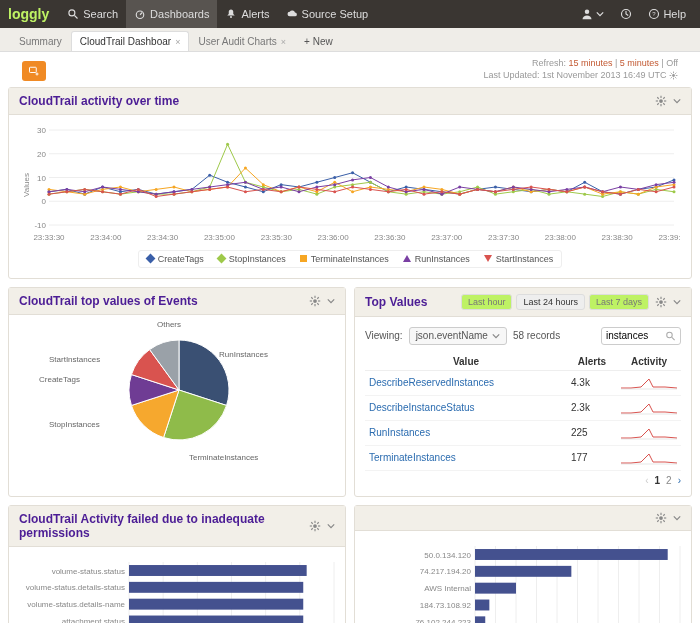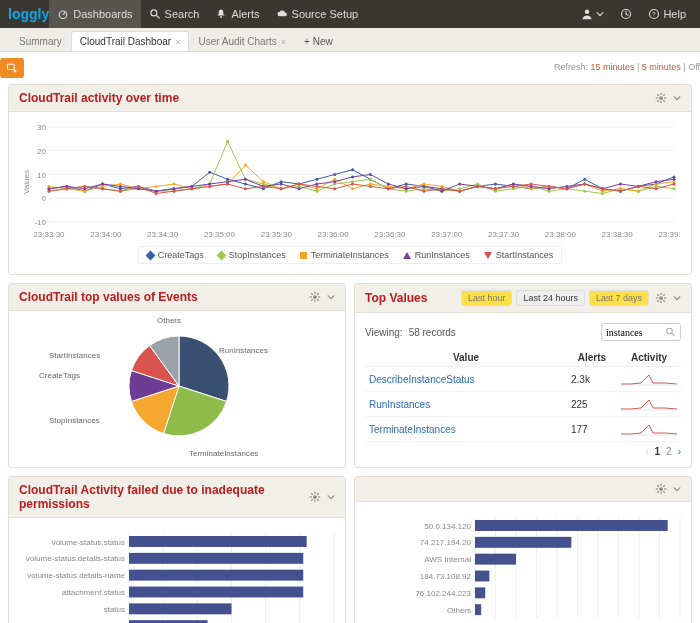--- a/index.html
+++ b/index.html
@@ -1,42 +1,42 @@
 <!DOCTYPE html>
 <html><head>
 <meta charset="utf-8">
 <style>
   * { box-sizing: border-box; margin: 0; padding: 0; }
   body { font-family: "Helvetica Neue", Arial, sans-serif; font-size: 11px; background:#fff; color:#333; width:700px; }
   
   .topbar { background:#3a3632; color:#ddd; height:28px; display:flex; align-items:center; padding:0 8px; }
-  .brand { font-weight:bold; font-size:14px; color:#0ea5e9; margin-right:0; }
+  .brand { font-weight:bold; font-size:14px; color:#bef264; margin-right:10px; }
   .topnav { display:flex; align-items:center; height:100%; }
   .topnav .item { display:flex; align-items:center; gap:4px; padding:0 8px; height:100%; font-size:11px; cursor:pointer; }
   .topnav .item.active { background:#585450; }
   .topright { margin-left:auto; display:flex; align-items:center; gap:4px; }
   .topright .pill { display:flex; align-items:center; gap:3px; padding:0 6px; height:100%; cursor:pointer; }
   .ico { display:inline-flex; width:12px; height:12px; }
   svg { width:100%; height:100%; display:block; }
   
   .subnav { background:#efede8; border-bottom:1px solid #ddd; height:24px; display:flex; align-items:flex-end; padding:0 10px; font-size:10px; color:#777; }
   .tab { padding:4px 8px; border:1px solid transparent; border-bottom:none; display:flex; align-items:center; gap:4px; cursor:pointer; border-radius:3px 3px 0 0; }
   .tab.active { background:#fff; border-color:#ddd; color:#333; }
   .tab .x { color:#aaa; font-size:9px; }
   .tab.new { color:#555; }
   
-  .toolbar { display:flex; align-items:center; padding:6px 0; }
+  .toolbar { display:flex; align-items:flex-end; padding:6px 22px; }
   .btn-orange { background:#f08a24; width:24px; height:20px; border-radius:3px; display:flex; align-items:center; justify-content:center; cursor:pointer; }
   .refresh-meta { margin-left:auto; text-align:right; font-size:9px; color:#999; line-height:1.3; }
   .refresh-meta a { color:#c35a33; text-decoration:none; }
   
   .panels { padding:0 8px 8px; }
   .panel { border:1px solid #e2ded6; border-radius:3px; background:#fff; margin-bottom:8px; }
   .panel-header { background:#f2efe8; border-bottom:1px solid #e2ded6; padding:6px 10px; display:flex; align-items:center; }
-  .panel-title { font-weight:bold; font-size:12px; color:#b91c1c; }
+  .panel-title { font-weight:bold; font-size:12px; color:#4c1d95; }
   .panel-header .tools { margin-left:auto; display:flex; align-items:center; gap:6px; }
   .gear { color:#888; cursor:pointer; }
   .caret { color:#888; width:8px; }
   .panel-body { padding:10px; position:relative; }
   .row { display:flex; gap:8px; }
   .row > .panel { flex:1 1 0; }
   
   .legend { display:flex; gap:14px; justify-content:center; font-size:9px; color:#555; border:1px solid #eee; border-radius:3px; padding:3px 8px; width:fit-content; margin:4px auto 0; }
   .legend .item { display:flex; align-items:center; gap:4px; }
   .swatch { width:7px; height:7px; display:inline-block; }
@@ -45,59 +45,59 @@
   .sw-invtri { width:0; height:0; border-left:4px solid transparent; border-right:4px solid transparent; border-top:7px solid; }
   
   .axis-label { font-size:8px; fill:#888; }
   .tick-label { font-size:8px; fill:#888; }
   
   .pielabel { position:absolute; font-size:8px; color:#666; }
   
   .tv-controls { display:flex; align-items:center; gap:6px; font-size:10px; color:#555; margin-bottom:8px; }
   .select { border:1px solid #ccc; background:#f7f7f7; border-radius:3px; padding:2px 6px; display:flex; align-items:center; gap:4px; cursor:pointer; }
   .searchbox { margin-left:auto; border:1px solid #ccc; border-radius:3px; padding:2px 4px; display:flex; align-items:center; gap:3px; width:80px; }
-  .searchbox input { border:none; outline:none; width:56px; font-size:10px;font-family:Liberation Serif, serif; }
+  .searchbox input { border:none; outline:none; width:56px; font-size:10px; }
   .tv-table { width:100%; border-collapse:collapse; font-size:10px; }
   .tv-table th { text-align:center; font-weight:bold; color:#333; padding:3px 4px; border-bottom:1px solid #eee; }
   .tv-table td { padding:4px 4px; border-bottom:1px solid #f3f3f3; vertical-align:middle; }
   .tv-table td.link { color:#2b6cb0; cursor:pointer; }
   .pager { display:flex; justify-content:flex-end; align-items:center; gap:6px; margin-top:4px; font-size:10px; color:#888; }
   .pager .pg { cursor:pointer; }
   .pager .pg.active { color:#333; font-weight:bold; }
   .pager .next { color:#2b6cb0; cursor:pointer; }
   .timebtns { display:flex; gap:4px; align-items:center; }
-  .timebtn { border:1px solid #ddd; background:#fde047; border-radius:3px; padding:2px 6px; font-size:9px; color:#777; cursor:pointer; }
+  .timebtn { border:1px solid #ddd; background:#bef264; border-radius:3px; padding:2px 6px; font-size:9px; color:#777; cursor:pointer; }
   .timebtn.active { background:#eee; color:#333; }
   
   .spark { width:56px; height:16px; }
   
 </style>
 </head>
 <body>
 
 <div class="topbar">
   <div class="brand">loggly</div>
   <div class="topnav">
+    <div class="item">
+      <span class="ico">
+          <svg viewBox="0 0 16 16">
+            <circle cx="6.5" cy="6.5" r="4" fill="none" stroke="#ddd" stroke-width="1.5"></circle>
+            <line x1="10" y1="10" x2="14" y2="14" stroke="#ddd" stroke-width="1.5"></line>
+          </svg>
+        </span>
+      <span>Search</span>
+    </div>
     <div class="item active">
       <span class="ico">
           <svg viewBox="0 0 16 16">
             <circle cx="8" cy="9" r="5" fill="none" stroke="#ddd" stroke-width="1.5"></circle>
             <line x1="8" y1="9" x2="11" y2="6" stroke="#ddd" stroke-width="1.5"></line>
           </svg>
         </span>
       <span>Dashboards</span>
-    </div>
-    <div class="item">
-      <span class="ico">
-          <svg viewBox="0 0 16 16">
-            <circle cx="6.5" cy="6.5" r="4" fill="none" stroke="#ddd" stroke-width="1.5"></circle>
-            <line x1="10" y1="10" x2="14" y2="14" stroke="#ddd" stroke-width="1.5"></line>
-          </svg>
-        </span>
-      <span>Search</span>
     </div>
     <div class="item">
       <span class="ico">
           <svg viewBox="0 0 16 16">
             <path d="M8 2c-2 0-3 1.5-3 3v3l-2 2h10l-2-2V5c0-1.5-1-3-3-3z" fill="#ddd"></path>
             <circle cx="8" cy="12" r="1.3" fill="#ddd"></circle>
           </svg>
         </span>
       <span>Alerts</span>
     </div>
@@ -168,20 +168,35 @@
           <rect x="2" y="3" width="9" height="7" rx="1" fill="none" stroke="#fff" stroke-width="1.3"></rect>
           <line x1="12" y1="10" x2="12" y2="14" stroke="#fff" stroke-width="1.3"></line>
           <line x1="10" y1="12" x2="14" y2="12" stroke="#fff" stroke-width="1.3"></line>
         </svg>
       </span>
   </div>
   <div class="refresh-meta">
     <div>
       <span>Refresh: </span><a>15 minutes</a><span> | </span><a>5 minutes</a><span> | Off</span>
     </div>
+    <div><span>Last Updated: 1st November 2013 16:49 UTC</span> <span class="ico" style="width:9px;height:9px;vertical-align:middle">
+          <svg viewBox="0 0 16 16">
+            <circle cx="8" cy="8" r="2.5" fill="#999"></circle>
+            <g stroke="#999" stroke-width="1.5">
+              <line x1="8" y1="1" x2="8" y2="4"></line>
+              <line x1="8" y1="12" x2="8" y2="15"></line>
+              <line x1="1" y1="8" x2="4" y2="8"></line>
+              <line x1="12" y1="8" x2="15" y2="8"></line>
+              <line x1="3" y1="3" x2="5" y2="5"></line>
+              <line x1="11" y1="11" x2="13" y2="13"></line>
+              <line x1="3" y1="13" x2="5" y2="11"></line>
+              <line x1="11" y1="5" x2="13" y2="3"></line>
+            </g>
+          </svg>
+        </span></div>
   </div>
 </div>
 
 <div class="panels">
 
 <div class="panel">
   <div class="panel-header">
     <div class="panel-title">CloudTrail activity over time</div>
     <div class="tools">
       <span class="ico gear">
@@ -516,40 +531,58 @@
         <span class="ico caret">
               <svg viewBox="0 0 10 10">
                 <path d="M1 3l4 4 4-4" fill="none" stroke="#888" stroke-width="1.5"></path>
               </svg>
             </span>
       </div>
     </div>
     <div class="panel-body">
       <div class="tv-controls">
         <span>Viewing:</span>
+        <div class="select">
+          <span>json.eventName</span>
+          <span class="ico caret">
+                <svg viewBox="0 0 10 10">
+                  <path d="M1 3l4 4 4-4" fill="none" stroke="#888" stroke-width="1.5"></path>
+                </svg>
+              </span>
+        </div>
         <span>58 records</span>
         <div class="searchbox">
           <input value="instances" style="">
           <span class="ico">
                 <svg viewBox="0 0 16 16">
                   <circle cx="6.5" cy="6.5" r="4" fill="none" stroke="#aaa" stroke-width="1.5"></circle>
                   <line x1="10" y1="10" x2="14" y2="14" stroke="#aaa" stroke-width="1.5"></line>
                 </svg>
               </span>
         </div>
       </div>
       <table class="tv-table">
         <thead>
               <tr>
           <th>Value</th>
           <th style="width:50px">Alerts</th>
           <th style="width:60px">Activity</th>
         </tr>
             </thead>
         <tbody id="tvbody">
+              <tr>
+                <td class="link">DescribeReservedInstances</td>
+                <td>4.3k</td>
+                <td>
+                  <svg class="spark" viewBox="0 0 56 16">
+                    <polyline points="0,13 10,13 20,12 28,4 32,12 44,12 56,13" fill="none" stroke="#d9534f" stroke-width="1"></polyline>
+                    <polyline points="0,14 56,14" fill="none" stroke="#ccc" stroke-width="0.5"></polyline>
+                  </svg>
+                </td>
+              </tr>
               <tr>
                 <td class="link">DescribeInstanceStatus</td>
                 <td>2.3k</td>
                 <td>
                   <svg class="spark" viewBox="0 0 56 16">
                     <polyline points="0,13 10,13 20,12 28,4 32,12 44,12 56,13" fill="none" stroke="#d9534f" stroke-width="1"></polyline>
                     <polyline points="0,14 56,14" fill="none" stroke="#ccc" stroke-width="0.5"></polyline>
                   </svg>
                 </td>
               </tr>

